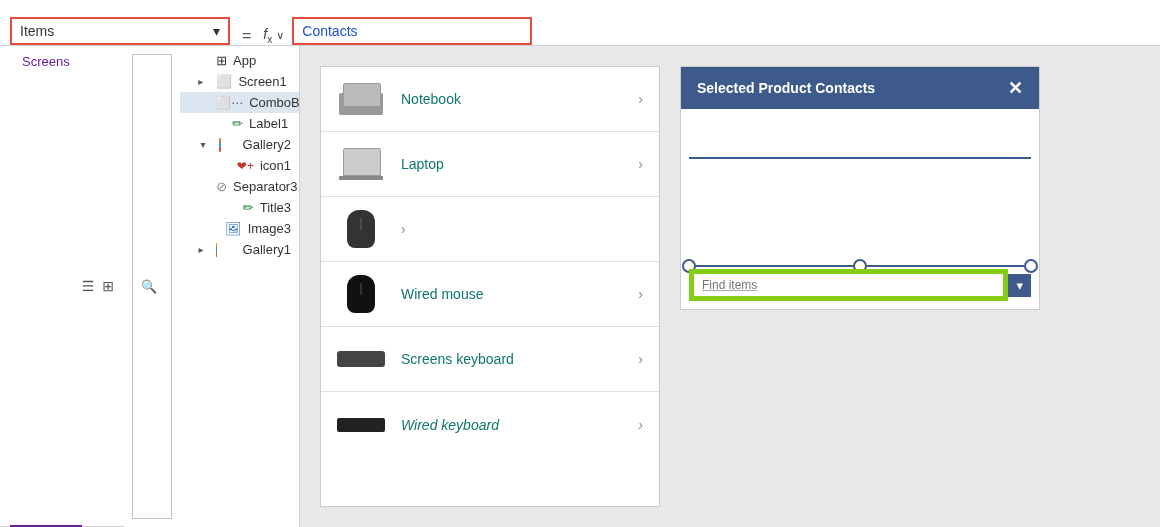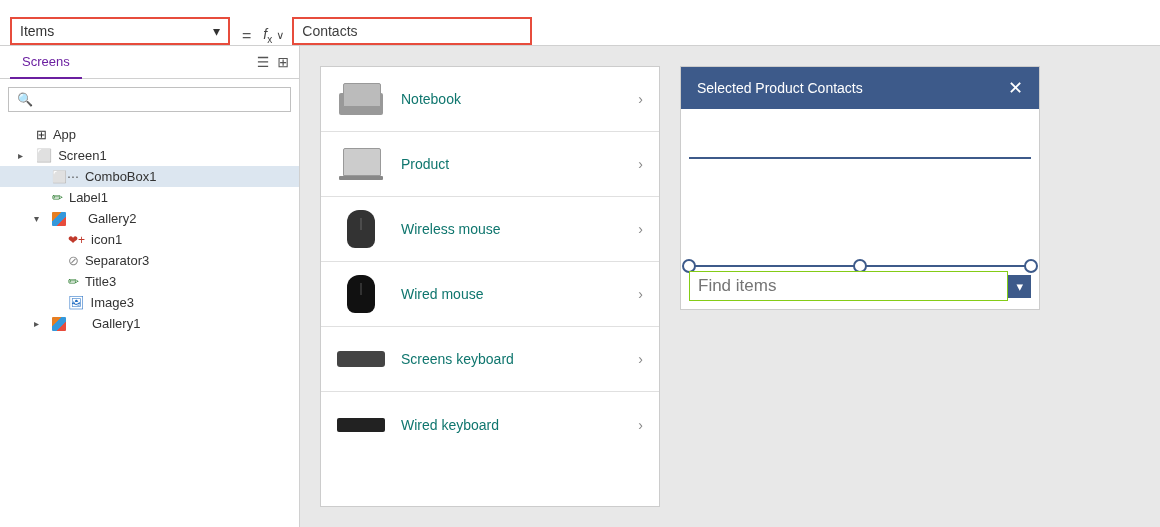--- a/index.html
+++ b/index.html
@@ -15,30 +15,30 @@
       display: flex; align-items: center; justify-content: space-between; background: #fff;
     }
     .items-box span { font-size: 14px; color: #333; }
     .chevron-down { font-size: 12px; color: #555; }
     .equals-sign { font-size: 16px; color: #555; padding: 0 4px; }
     .fx-area { display: flex; align-items: center; gap: 4px; }
     .fx-label { font-size: 14px; font-style: italic; color: #444; }
     .fx-chevron { font-size: 11px; color: #444; }
     .formula-box {
       border: 2px solid #e74c3c; padding: 4px 8px; min-width: 240px;
-      background: #fff; color: #404040; font-size: 14px;
+      background: #fff; color: #1d4ed8; font-size: 14px;
     }
 
     
     .main-layout { display: flex; height: calc(527px - 46px); }
 
     
     .sidebar {
       width: 300px; background: #fff; border-right: 1px solid #d0d0d0;
-      display: flex; flex-direction: column; flex-shrink: 0;
+      display: flex; flex-direction: row; flex-shrink: 0;
     }
     .sidebar-tabs { display: flex; border-bottom: 1px solid #d0d0d0; padding: 0 10px; gap: 0; }
     .sidebar-tab {
       padding: 8px 12px; font-size: 13px; cursor: pointer; color: #444;
       border-bottom: 2px solid transparent; margin-bottom: -1px;
     }
     .sidebar-tab.active { color: #6b1fa0; border-bottom: 2px solid #6b1fa0; font-weight: 500; }
     .sidebar-tab-icons { margin-left: auto; display: flex; align-items: center; gap: 8px; }
     .sidebar-tab-icon { font-size: 14px; color: #555; cursor: pointer; }
 
@@ -68,21 +68,21 @@
     .content-area { flex: 1; background: #e8e8e8; padding: 20px; display: flex; gap: 0; position: relative; }
 
     
     .gallery-list {
       width: 340px; background: #fff; border: 1px solid #ccc; display: flex; flex-direction: column;
     }
     .gallery-item {
       display: flex; align-items: center; padding: 12px 16px;
       border-bottom: 1px solid #e0e0e0; cursor: pointer; gap: 16px; height: 65px;
     }
-    .gallery-item:last-child { border-bottom: none; }
+    .gallery-item:last-child { border-bottom: none; font-style: italic; }
     .item-image { width: 48px; height: 40px; display: flex; align-items: center; justify-content: center; }
     .item-name { flex: 1; font-size: 14px; color: #0f766e; }
     .item-chevron { color: #888; font-size: 14px; }
 
     
     .img-notebook { width: 44px; height: 32px; position: relative; }
     .img-notebook::before { content: ''; position: absolute; bottom: 0; left: 0; width: 44px; height: 22px; background: #999; border-radius: 2px; }
     .img-notebook::after { content: ''; position: absolute; top: 0; left: 4px; width: 36px; height: 22px; background: #bbb; border-radius: 2px 2px 0 0; border: 1px solid #999; }
 
     .img-laptop { width: 44px; height: 32px; position: relative; }
@@ -100,34 +100,34 @@
     .img-wiredkeyboard { width: 48px; height: 14px; background: #222; border-radius: 2px; }
 
     
     .selected-panel {
       position: absolute; left: 380px; top: 20px; width: 360px;
       background: #fff; border: 1px solid #ccc;
     }
     .panel-header {
       background: #3d5a8a; color: #fff; padding: 10px 16px;
       display: flex; align-items: center; justify-content: space-between;
-      font-size: 14px; font-weight: 400;
+      font-size: 14px; font-weight: 700;
     }
     .panel-close { color: #fff; cursor: pointer; font-size: 18px; }
     .panel-body { padding: 8px; min-height: 200px; position: relative; }
     .panel-underline { border-bottom: 2px solid #3d5a8a; margin: 40px 0 8px; }
 
     
     .panel-search-row {
       position: absolute; bottom: 8px; left: 8px; right: 8px;
       display: flex; align-items: center;
     }
     .panel-search-input {
-      flex: 1; border: 1px solid #84cc16; padding: 4px 8px;
-      font-size: 17px; color: #aaa; outline: none;
+      flex: 1; border: 5px solid #84cc16; padding: 4px 8px;
+      font-size: 12px; color: #aaa; outline: none; text-decoration: underline;
     }
     .panel-search-btn {
       background: #3d5a8a; border: none; color: #fff; padding: 4px 8px; cursor: pointer;
       font-size: 13px;
     }
 
     .scrollbar-right {
       position: absolute; right: 0; top: 46px; bottom: 0; width: 8px;
       background: #e0e0e0;
     }
@@ -260,29 +260,28 @@
           <div class="img-notebook"></div>
         </div>
         <span class="item-name">Notebook</span>
         <span class="item-chevron">›</span>
       </div>
 
       <div class="gallery-item">
         <div class="item-image">
           <div class="img-laptop"></div>
         </div>
-        <span class="item-name">Product</span>
+        <span class="item-name">Laptop</span>
         <span class="item-chevron">›</span>
       </div>
 
       <div class="gallery-item">
         <div class="item-image">
           <div class="img-wmouse"></div>
         </div>
-        <span class="item-name">Wireless mouse</span>
         <span class="item-chevron">›</span>
       </div>
 
       <div class="gallery-item">
         <div class="item-image">
           <div class="img-wiredmouse"></div>
         </div>
         <span class="item-name">Wired mouse</span>
         <span class="item-chevron">›</span>
       </div>

